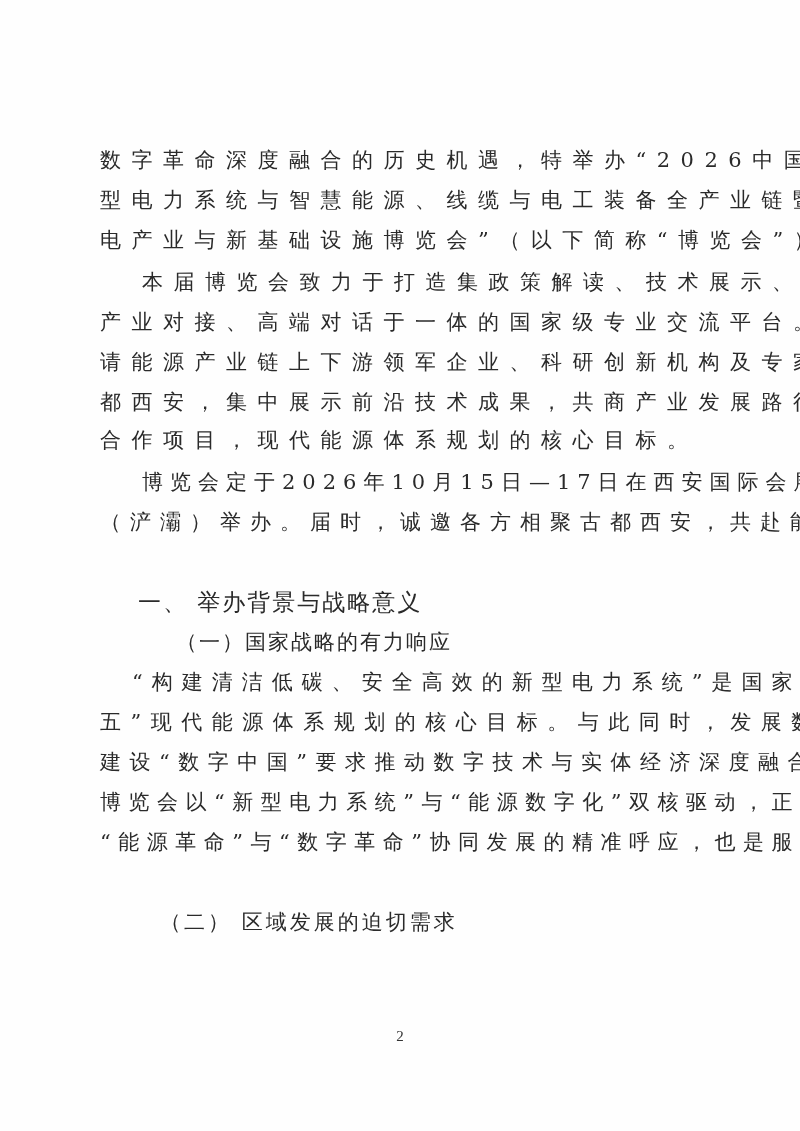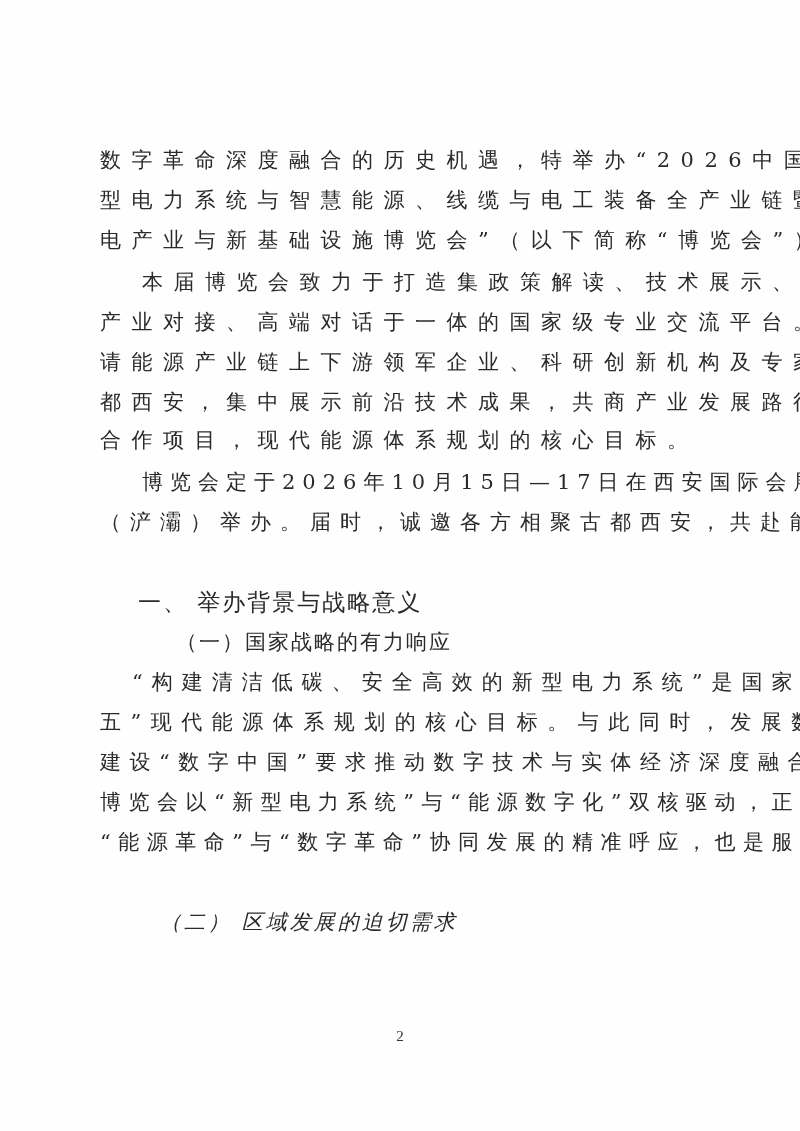--- a/index.html
+++ b/index.html
@@ -4,21 +4,21 @@
 <style>
   html, body { margin: 0; padding: 0; background: #ffffff; }
   body { width: 800px; height: 1131px; position: relative; overflow: hidden;
          font-family: "DejaVu Serif", "Liberation Serif", serif; color: #2a2a2a; }
   .page { position: absolute; left: 0; top: 0; width: 800px; height: 1131px; background: #fefefe; }
   .line { position: absolute; left: 100px; width: 620px; font-size: 21px; letter-spacing: 10.5px;
           white-space: nowrap; line-height: 30px; height: 30px; }
   .indent { left: 142px; }
   .h1 { left: 138px; font-family: "DejaVu Sans", "Liberation Sans", sans-serif; font-weight: normal; letter-spacing: 2px; font-size: 23px; }
   .h2 { left: 160px; letter-spacing: 2px; margin-left: 16px; }
-  .h2b { left: 160px; letter-spacing: 3px; font-style: italic; }
+  .h2b { left: 160px; letter-spacing: 3px; }
   .pagenum { position: absolute; left: 0; width: 800px; top: 1028px; text-align: center;
              font-size: 15px; font-family: "Liberation Serif", serif; color: #333; }
 </style>
 </head>
 <body>
 
 <div class="page">
   <div class="line" style="top:145px">数字革命深度融合的历史机遇，特举办“2026中国（西北）新</div>
   <div class="line" style="top:185px">型电力系统与智慧能源、线缆与电工装备全产业链暨智慧储充换</div>
   <div class="line" style="top:225px">电产业与新基础设施博览会”（以下简称“博览会”）。</div>

